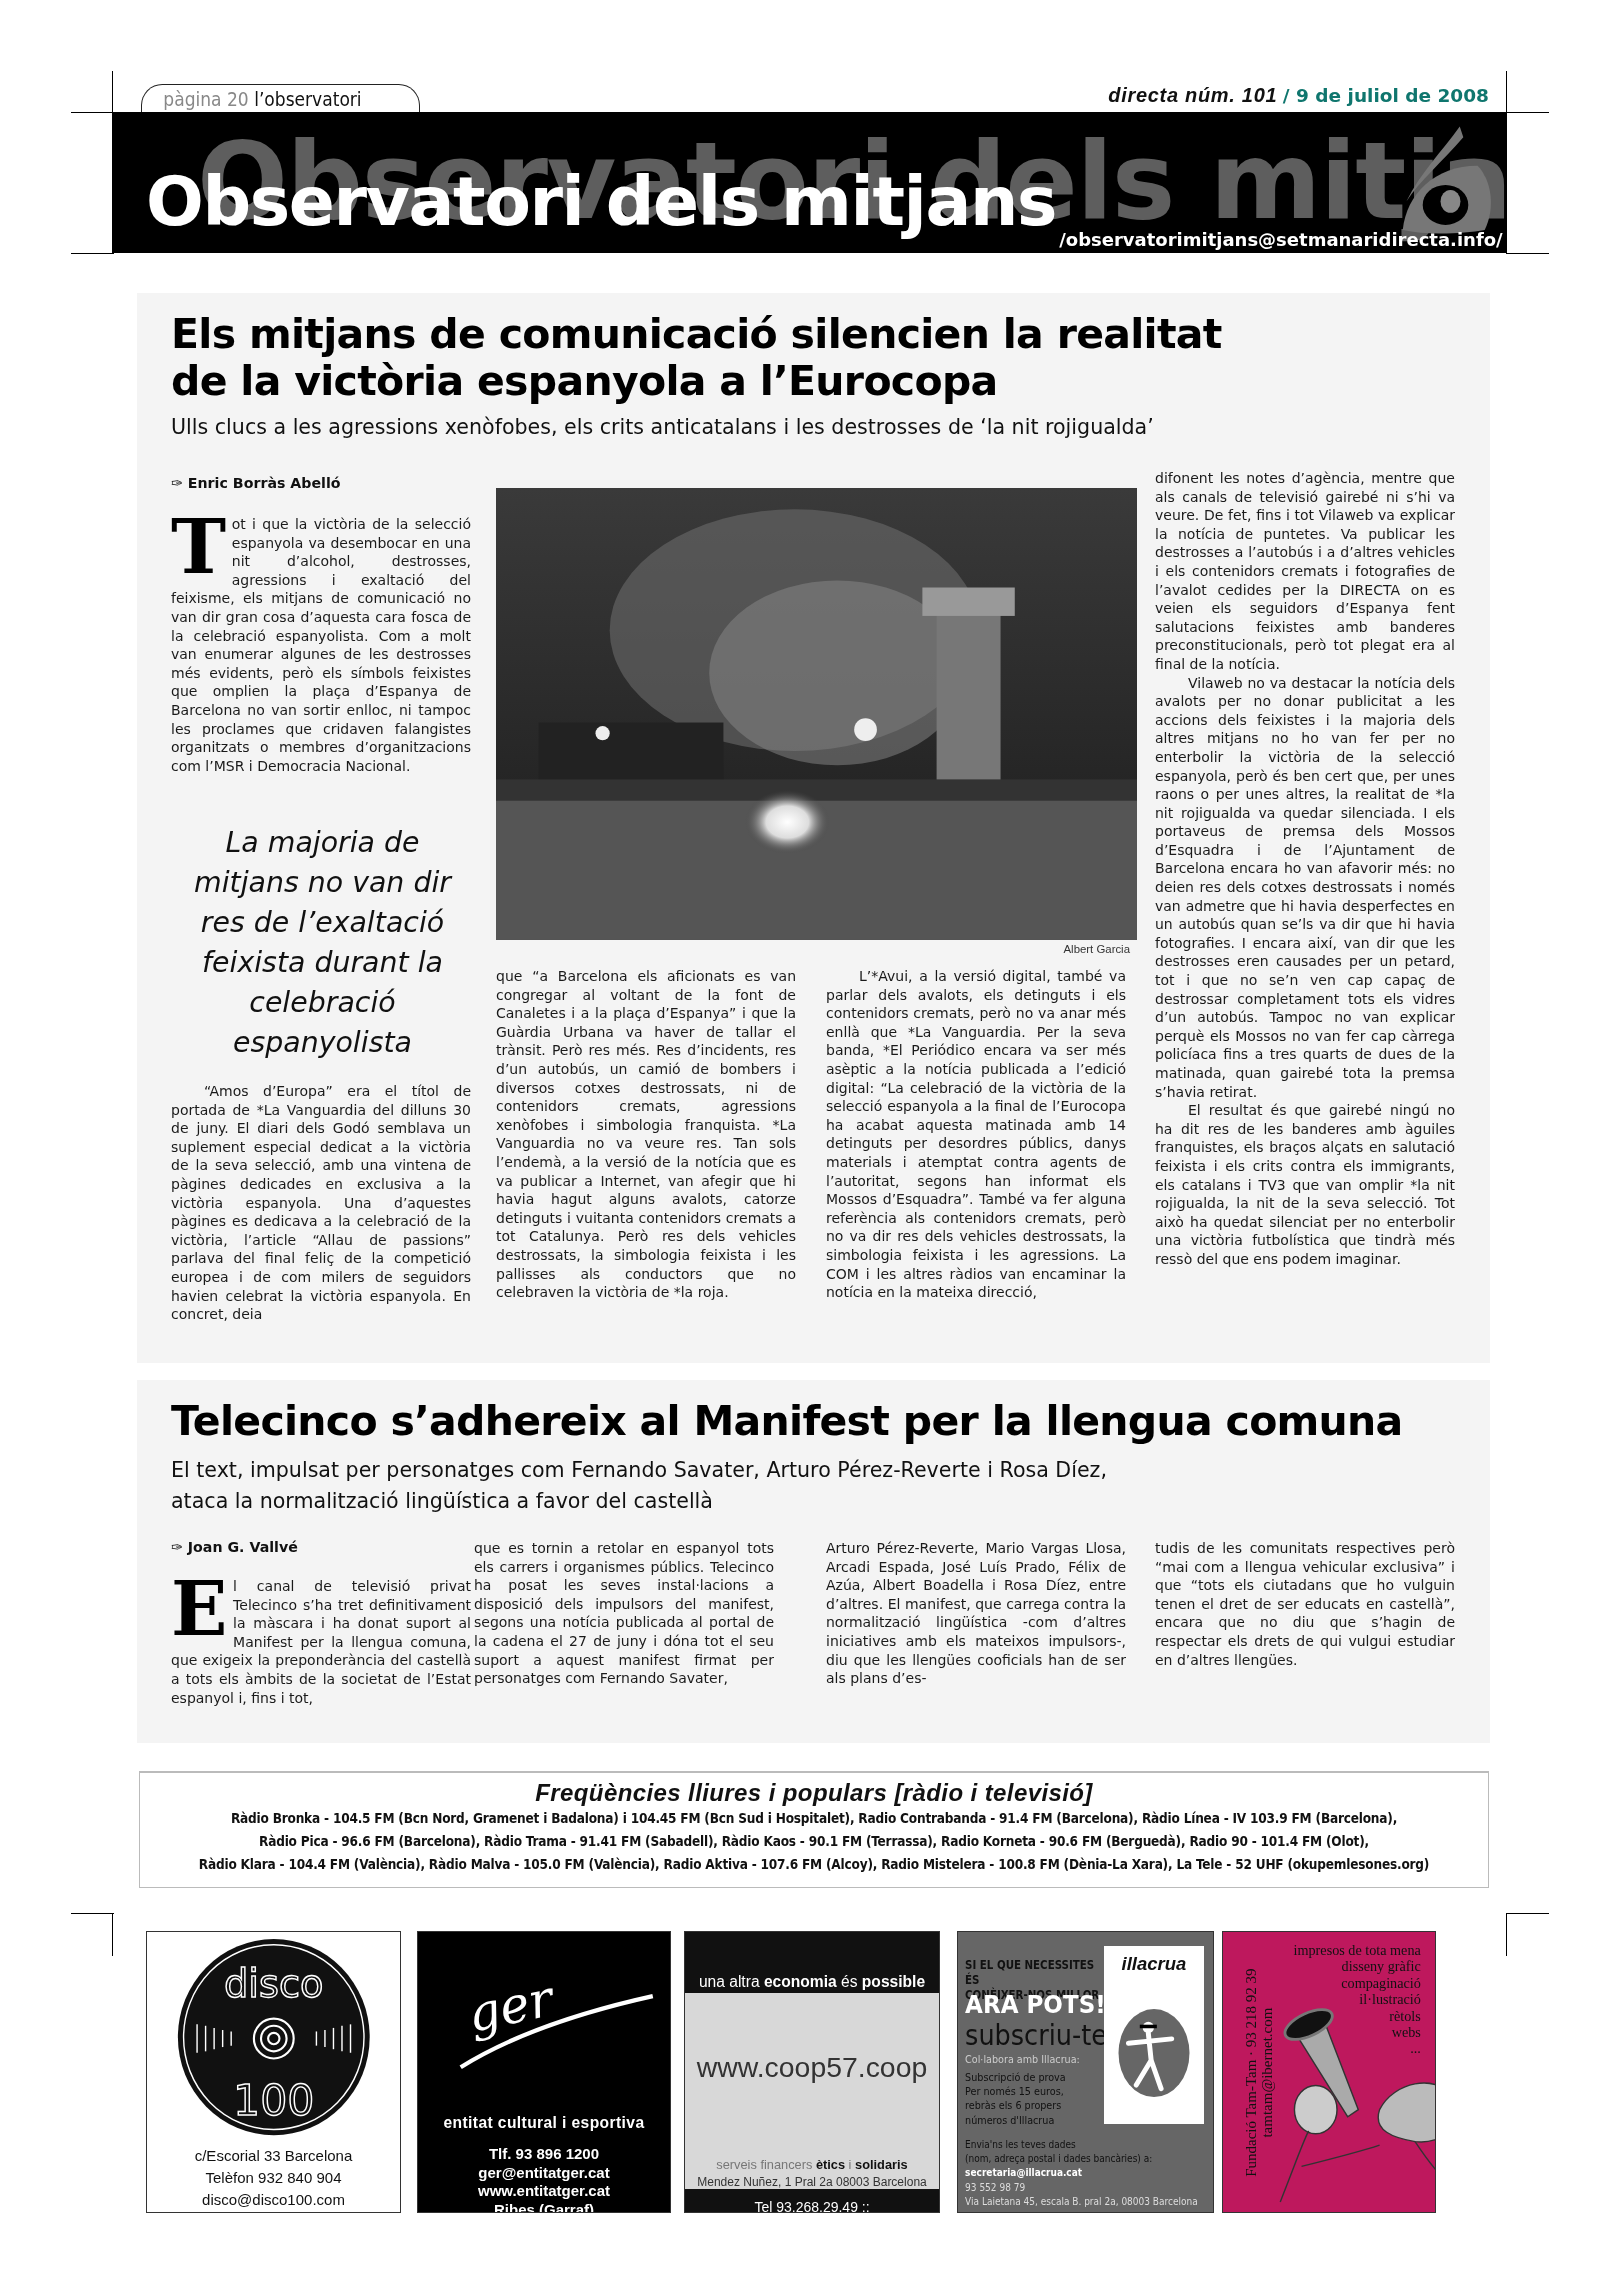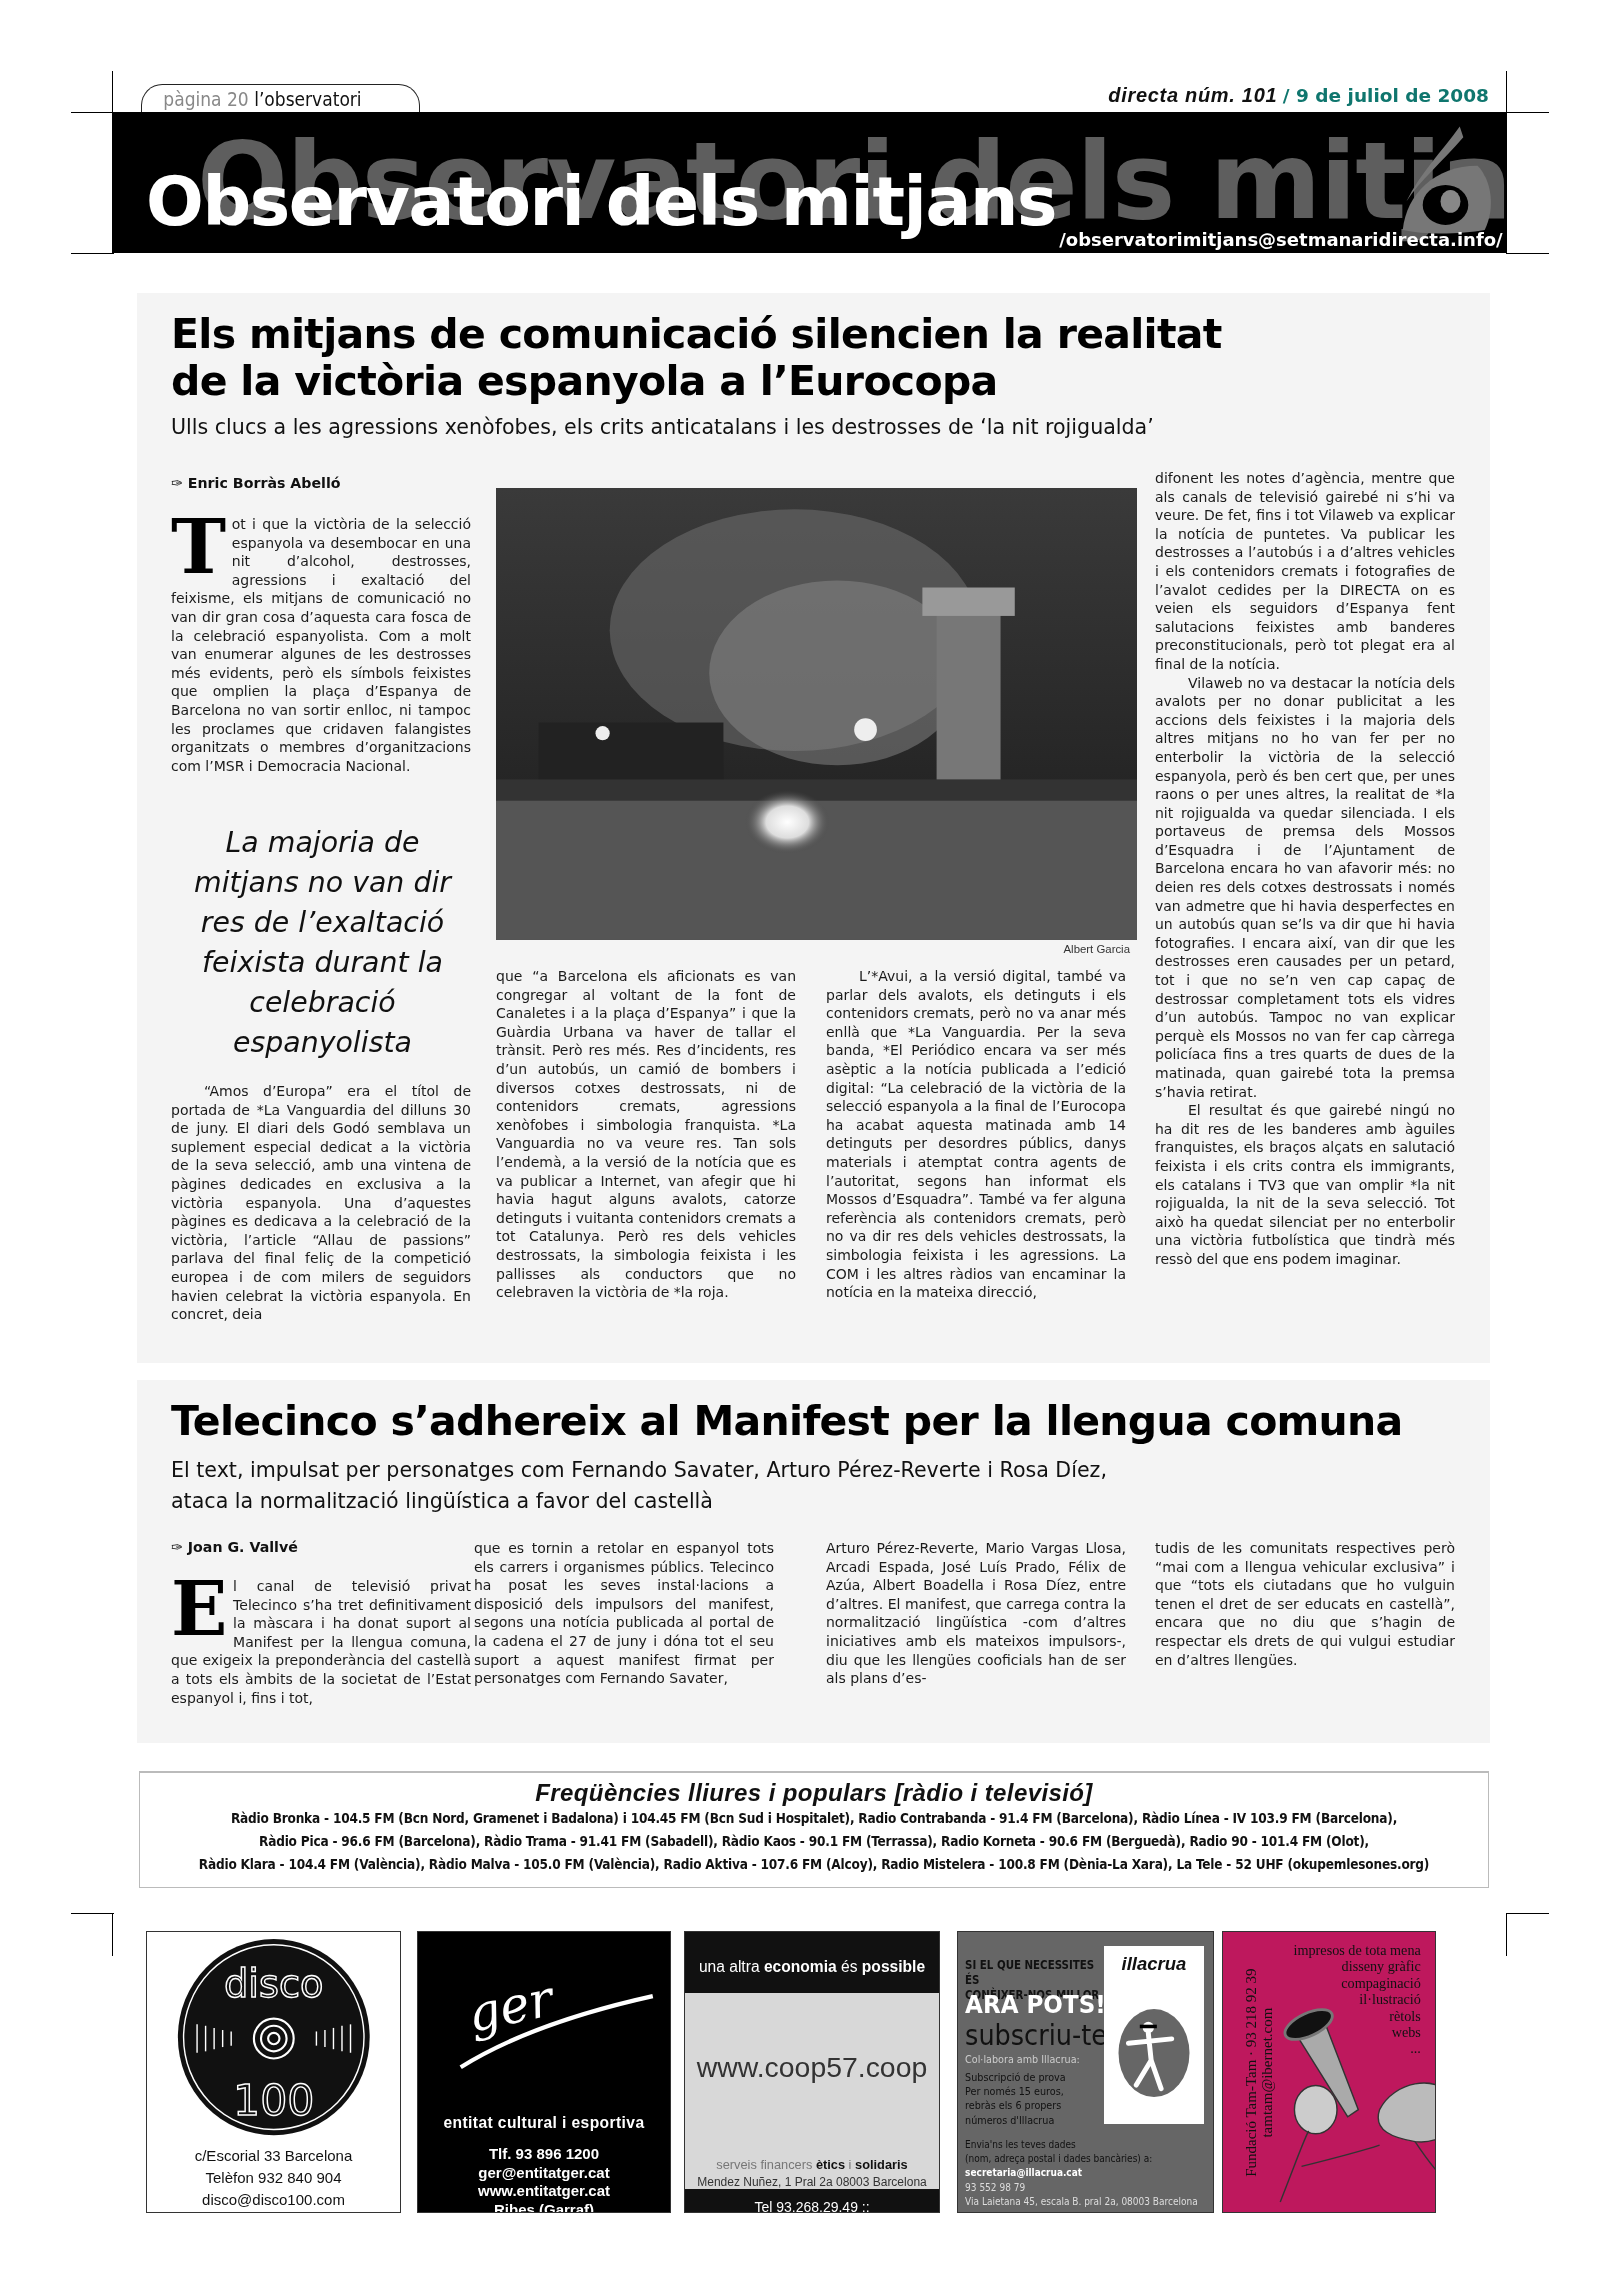--- a/index.html
+++ b/index.html
@@ -33,21 +33,21 @@
 .freq .fl{font-family:"DejaVu Sans Condensed","DejaVu Sans",sans-serif;font-weight:bold;font-size:13.5px;line-height:23px;letter-spacing:-0.2px;white-space:nowrap}
 .ad{position:absolute;top:1931px;height:282px;border:1.4px solid #333;overflow:hidden}
 .ad1{left:146px;width:255px;background:#fff}
 .ad2{left:417px;width:254px;background:#000;color:#fff}
 .ad3{left:684px;width:256px;background:#d8d8d8}
 .ad4{left:957px;width:257px;background:#666;color:#111}
 .ad5{left:1222px;width:214px;background:#be185d}
 .ad1 .txt{position:absolute;left:0;right:0;top:213px;text-align:center;font-size:15px;line-height:22px}
 .ad2 .tag{position:absolute;left:0;right:0;top:182px;text-align:center;font-weight:bold;font-size:15.6px;letter-spacing:0.4px}
 .ad2 .info{position:absolute;left:0;right:0;top:213px;text-align:center;font-weight:bold;font-size:15px;line-height:18.5px}
-.ad3 .top{position:absolute;left:0;right:0;top:0;height:61px;background:#111;color:#fff;text-align:center;font-size:15.6px;padding-top:26px}
+.ad3 .top{position:absolute;left:0;right:0;top:0;height:61px;background:#111;color:#fff;text-align:center;font-size:15.6px;padding-top:41px}
 .ad3 .url{position:absolute;left:0;right:0;top:119px;text-align:center;font-size:28.4px;color:#333;font-weight:300}
 .ad3 .serv{position:absolute;left:0;right:0;top:225px;text-align:center;font-size:12.8px;color:#777}
 .ad3 .addr{position:absolute;left:0;right:0;top:243px;text-align:center;font-size:12px;color:#333}
 .ad3 .bot{position:absolute;left:0;right:0;bottom:0;height:23px;background:#111;color:#fff;text-align:center;font-size:14px;padding-top:10px}
 .ad4 .l{position:absolute;left:7.1px;width:142px;font-family:"DejaVu Sans Condensed","DejaVu Sans",sans-serif}
 .ad4 .cover{position:absolute;left:146px;top:14.2px;width:100px;height:178px;background:#fff}
 .ad5 .svc{position:absolute;right:14.2px;top:10px;text-align:right;font-family:"Liberation Serif",serif;font-size:14.2px;line-height:16.4px}
 .ad5 .vert{position:absolute;left:-98px;top:125px;width:270px;transform:rotate(-90deg);font-family:"Liberation Serif",serif;font-size:15px;line-height:15.6px;text-align:center;white-space:nowrap}
 </style>
 </head>

